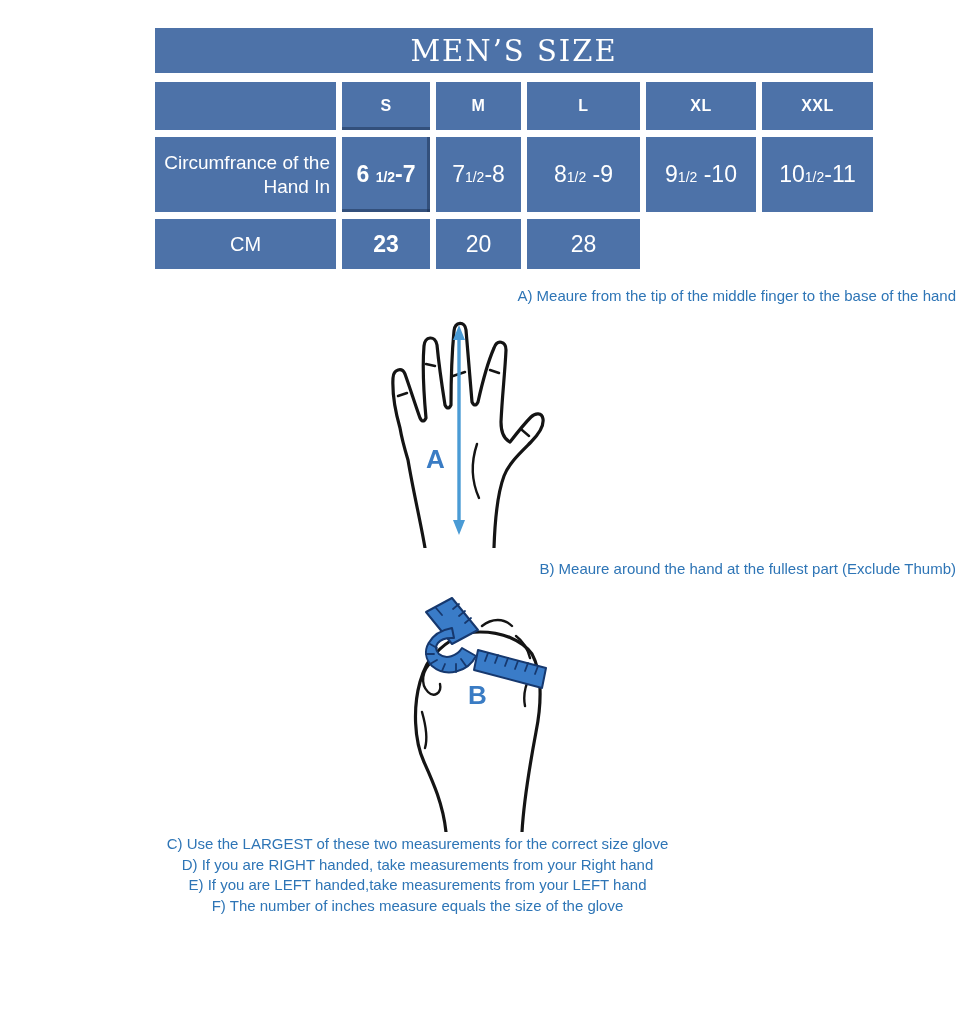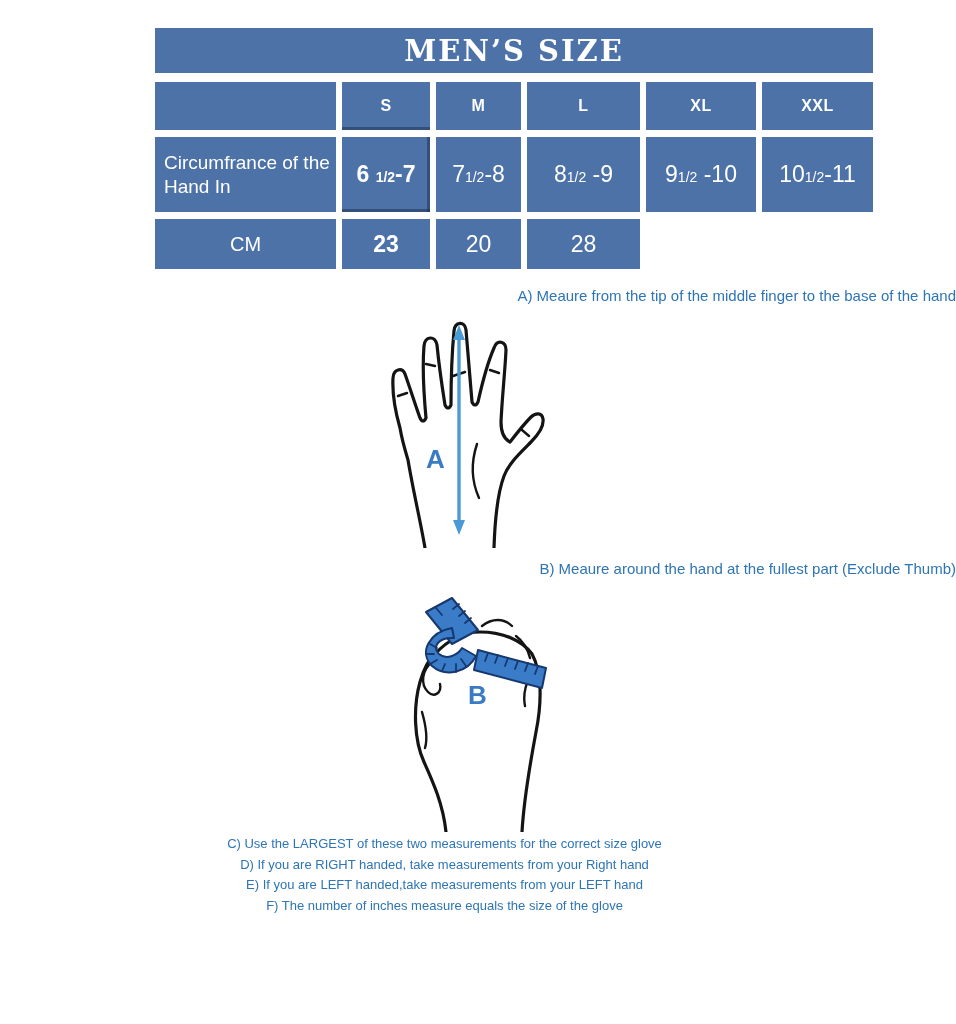--- a/index.html
+++ b/index.html
@@ -2,45 +2,45 @@
 <html style="--page-bg: #ffffff; --cell-blue: #4d72a8; --table-text: #ffffff; --text-blue: #2e75b6; --arrow-blue: #4a9bd5; --tape-blue: #3a7cc8; --label-blue: #3a7cc4;"><head>
 <meta charset="utf-8">
 <style>
   html,body{margin:0;padding:0;background:#fff;}
   .page{position:relative;width:956px;height:1024px;background:var(--page-bg,#ffffff);
         font-family:"Liberation Sans",sans-serif;overflow:hidden;}
 
   
   .size-table{position:absolute;left:155px;top:28px;width:718px;}
   .title-cell{height:45px;background:var(--cell-blue,#4d72a8);color:var(--table-text,#fff);
-      font-family:"DejaVu Serif",serif;font-weight:bold;font-size:29px;letter-spacing:2px;
+      font-family:"DejaVu Serif",serif;font-weight:normal;font-size:29px;letter-spacing:2px;
       text-align:center;line-height:46px;}
   .grid{margin-top:9px;display:grid;
       grid-template-columns:181px 88px 85px 113px 110px 111px;
       grid-template-rows:48px 75px 50px;
       gap:7px 6px;}
   .cell{background:var(--cell-blue,#4d72a8);color:var(--table-text,#fff);
       display:flex;align-items:center;justify-content:center;}
   .header-cell{font-weight:bold;font-size:16px;letter-spacing:.5px;}
   .label-cell{font-size:20px;}
-  .label-left{justify-content:flex-start;text-align:left;padding:0 6px 0 9px;
+  .label-left{justify-content:flex-start;text-align:right;padding:0 6px 0 9px;
       font-size:19px;line-height:1.25;}
   .value-cell{font-size:23px;}
   .value-cell .frac{font-size:14px;}
   .grid > .cell:nth-child(6n+2){font-weight:bold;}      
   .sel-b{box-shadow:inset 0 -3px 0 rgba(26,45,80,.5);}
   .sel-rb{box-shadow:inset -3px 0 0 rgba(26,45,80,.5), inset 0 -3px 0 rgba(26,45,80,.5);}
 
   
   .note{position:absolute;left:0;width:956px;text-align:right;
       color:var(--text-blue,#2e75b6);font-size:15px;}
   .note-a{top:287px;}
   .note-b{top:560px;}
   .notes-block{position:absolute;left:0;top:834px;width:835px;text-align:center;
-      color:var(--text-blue,#2e75b6);font-size:13px;line-height:20.6px;padding-left:27px;}
+      color:var(--text-blue,#2e75b6);font-size:15px;line-height:20.6px;}
 
   
   .hand-svg{position:absolute;left:358px;top:312px;}
   .fist-svg{position:absolute;left:380px;top:592px;}
   .ink{fill:none;stroke:#141414;stroke-width:3.2;stroke-linecap:round;stroke-linejoin:round;}
   .ink-thin{fill:none;stroke:#141414;stroke-width:2.4;stroke-linecap:round;}
   .skin{fill:#fff;stroke:none;}
   .arrow{stroke:var(--arrow-blue,#4a9bd5);stroke-width:3.4;}
   .arrow-head{fill:var(--arrow-blue,#4a9bd5);stroke:none;}
   .tape{fill:var(--tape-blue,#3a7cc8);stroke:#16386e;stroke-width:2;stroke-linejoin:round;}

